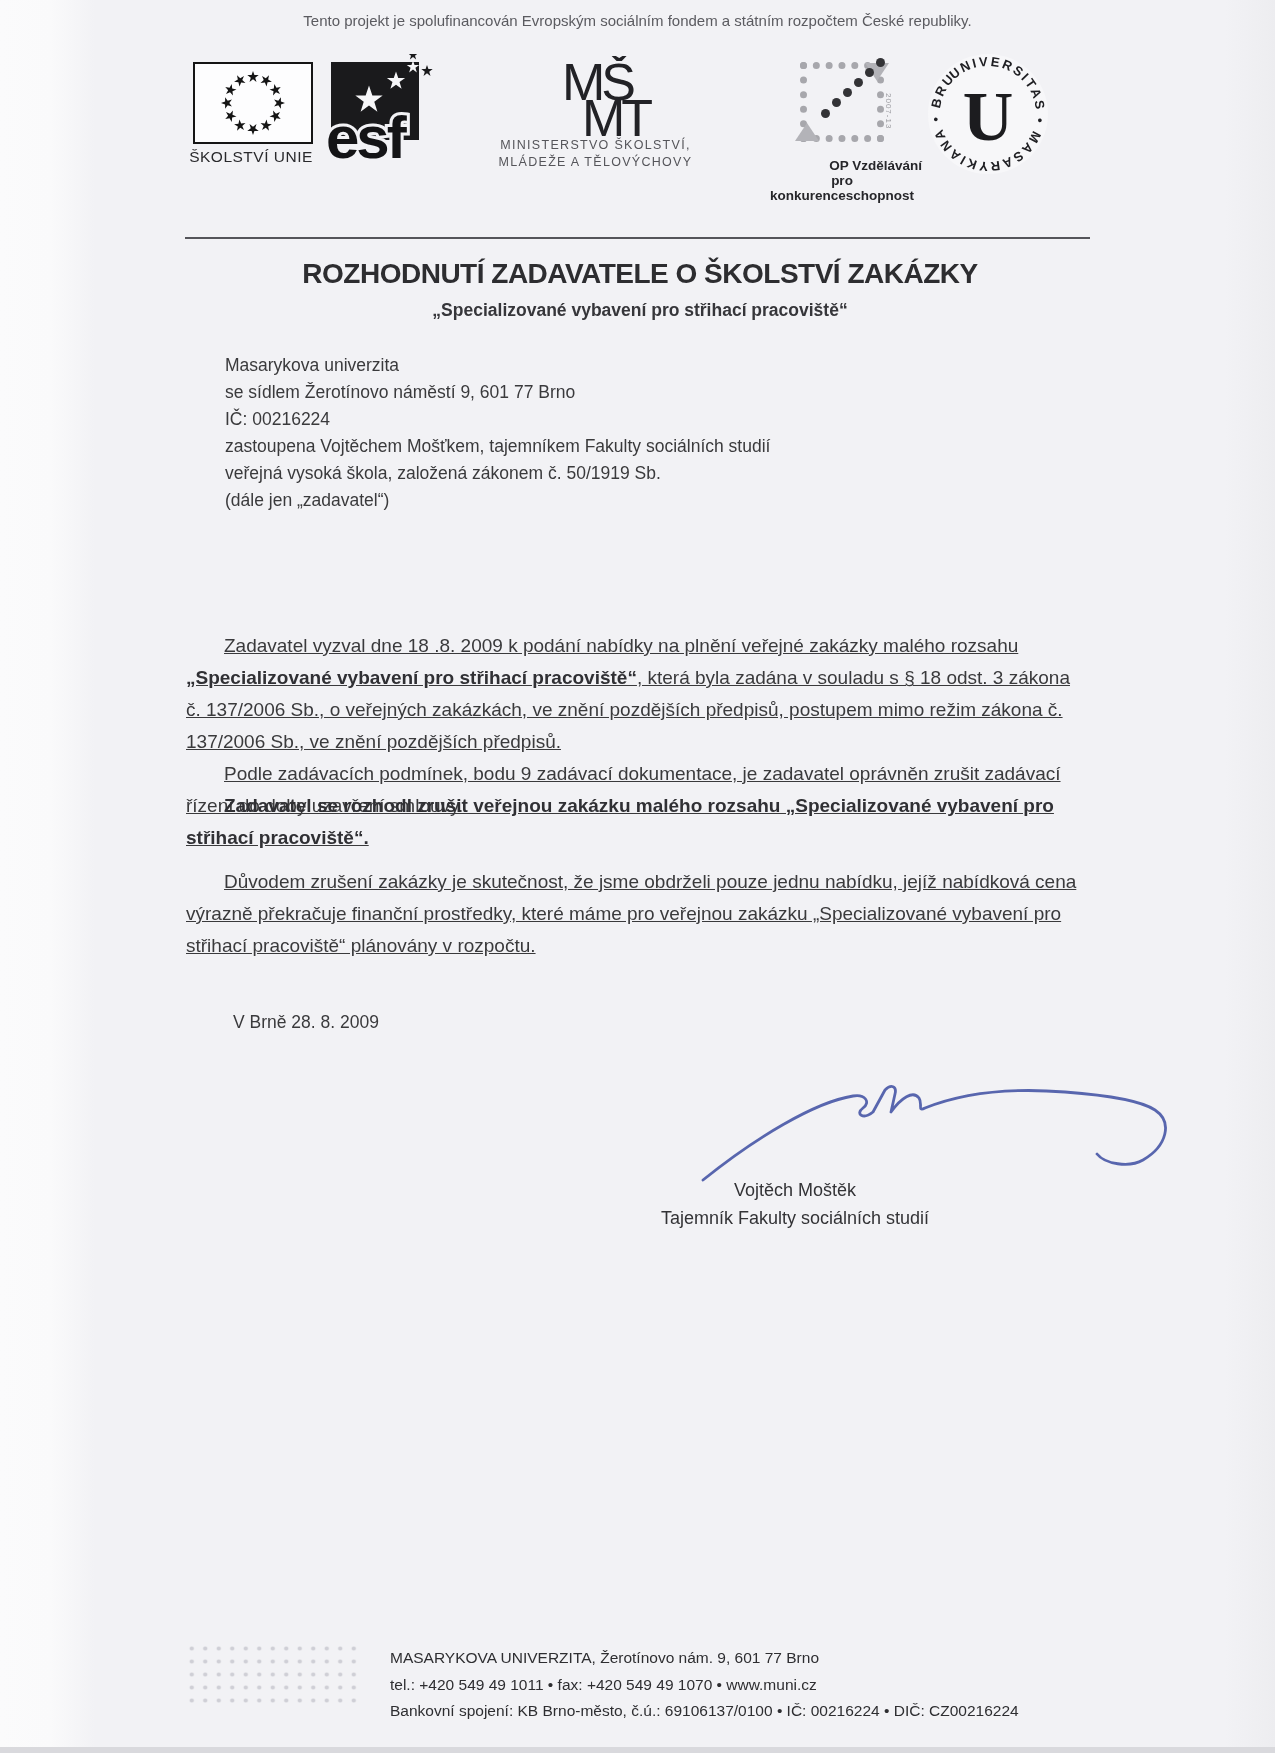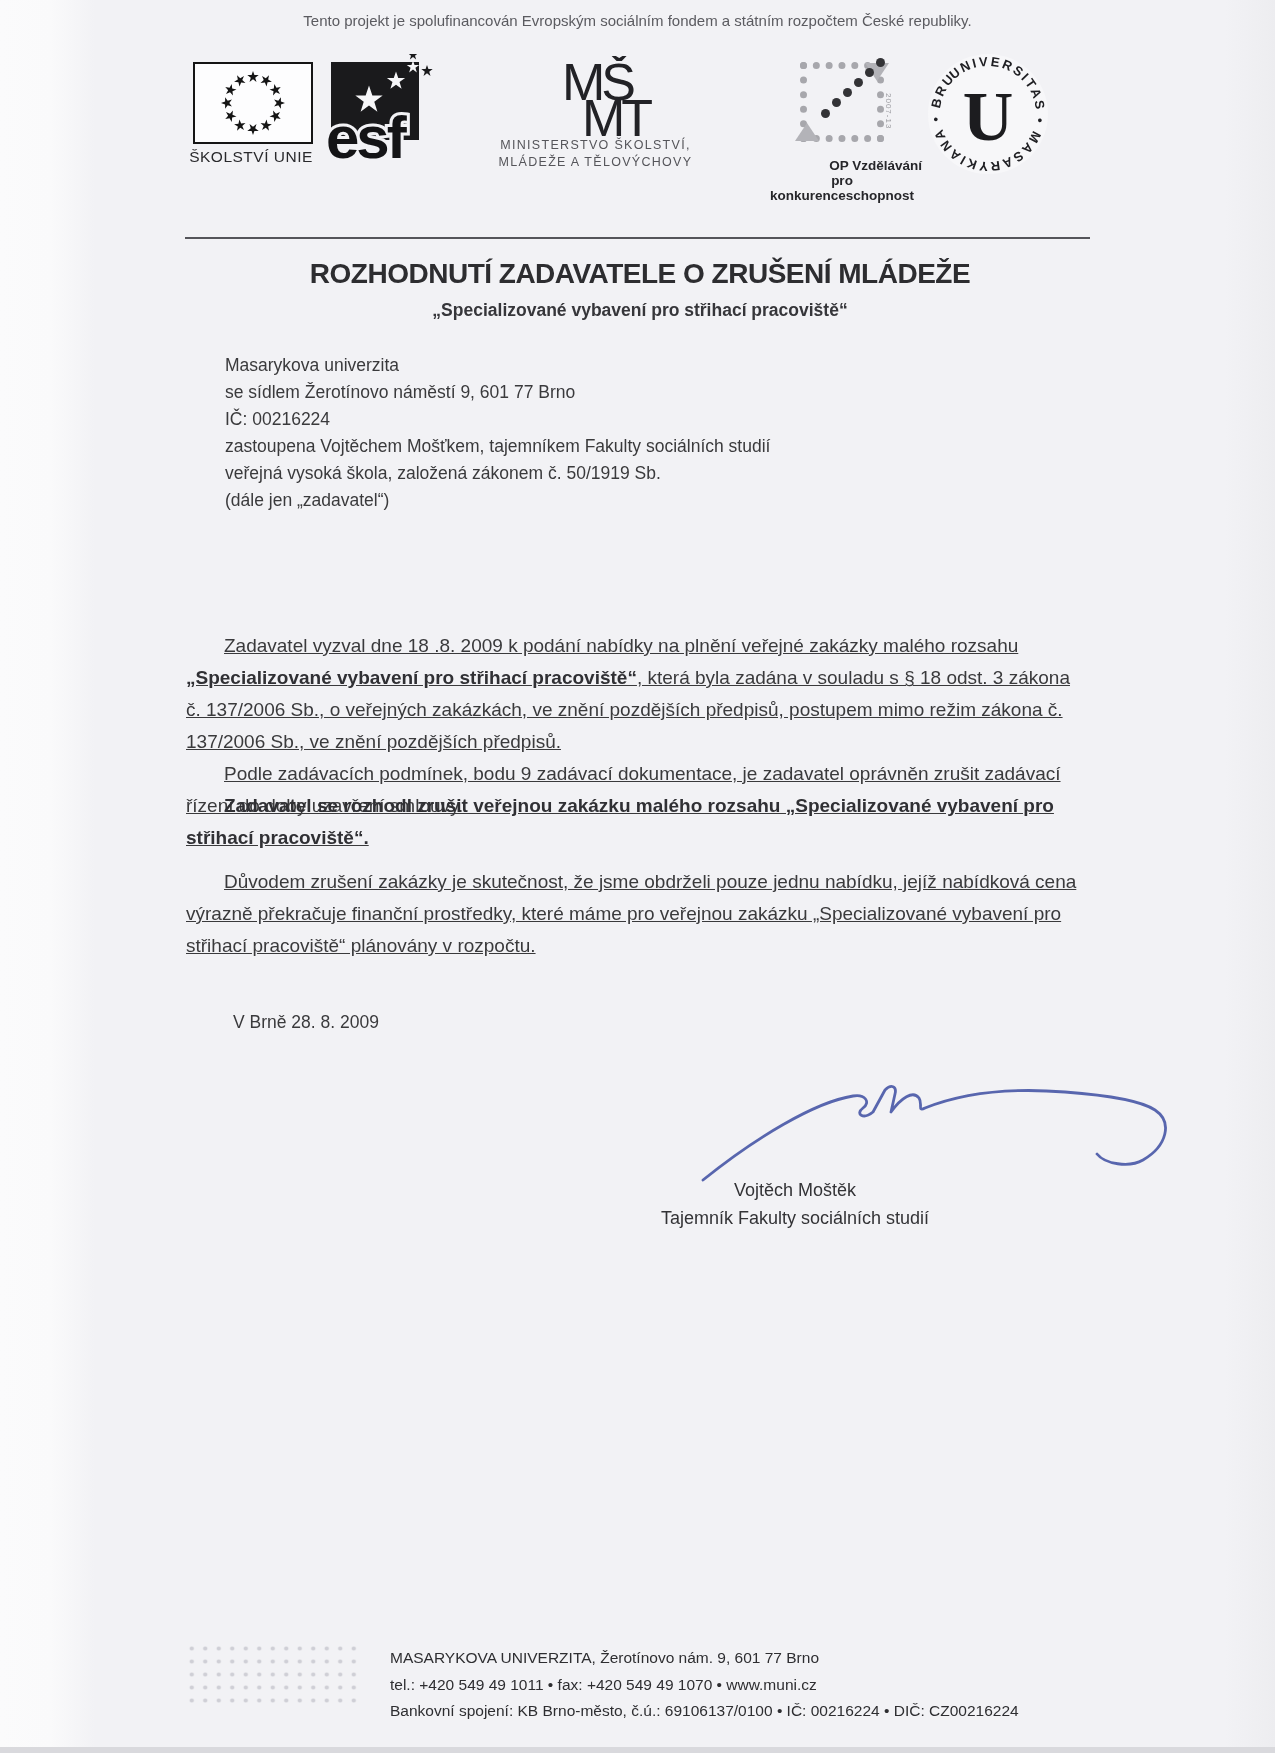--- a/index.html
+++ b/index.html
@@ -121,21 +121,21 @@
       <circle cx="62" cy="62" r="60" fill="#f7f7f9"></circle>
       <text font-size="13" font-weight="bold" letter-spacing="2.2" fill="#202024" font-family="Liberation Sans, sans-serif">
         <textPath href="#sealcirc">UNIVERSITAS • MASARYKIANA • BRUNENSIS • </textPath>
       </text>
       <text x="62" y="88" text-anchor="middle" font-size="70" font-weight="bold" font-family="Liberation Serif, serif" fill="#1c1c1f">U</text>
     </svg>
   </div>
 
   <div class="abs rule"></div>
 
-  <div class="abs doc-title">ROZHODNUTÍ ZADAVATELE O ZRUŠENÍ MLÁDEŽE</div>
+  <div class="abs doc-title">ROZHODNUTÍ ZADAVATELE O ŠKOLSTVÍ ZAKÁZKY</div>
   <div class="abs doc-subtitle">„Specializované vybavení pro střihací pracoviště“</div>
 
   <div class="abs issuer">
     <div>Masarykova univerzita</div>
     <div>se sídlem Žerotínovo náměstí 9, 601 77 Brno</div>
     <div>IČ: 00216224</div>
     <div>zastoupena Vojtěchem Mošťkem, tajemníkem Fakulty sociálních studií</div>
     <div>veřejná vysoká škola, založená zákonem č. 50/1919 Sb.</div>
     <div>(dále jen „zadavatel“)</div>
   </div>

